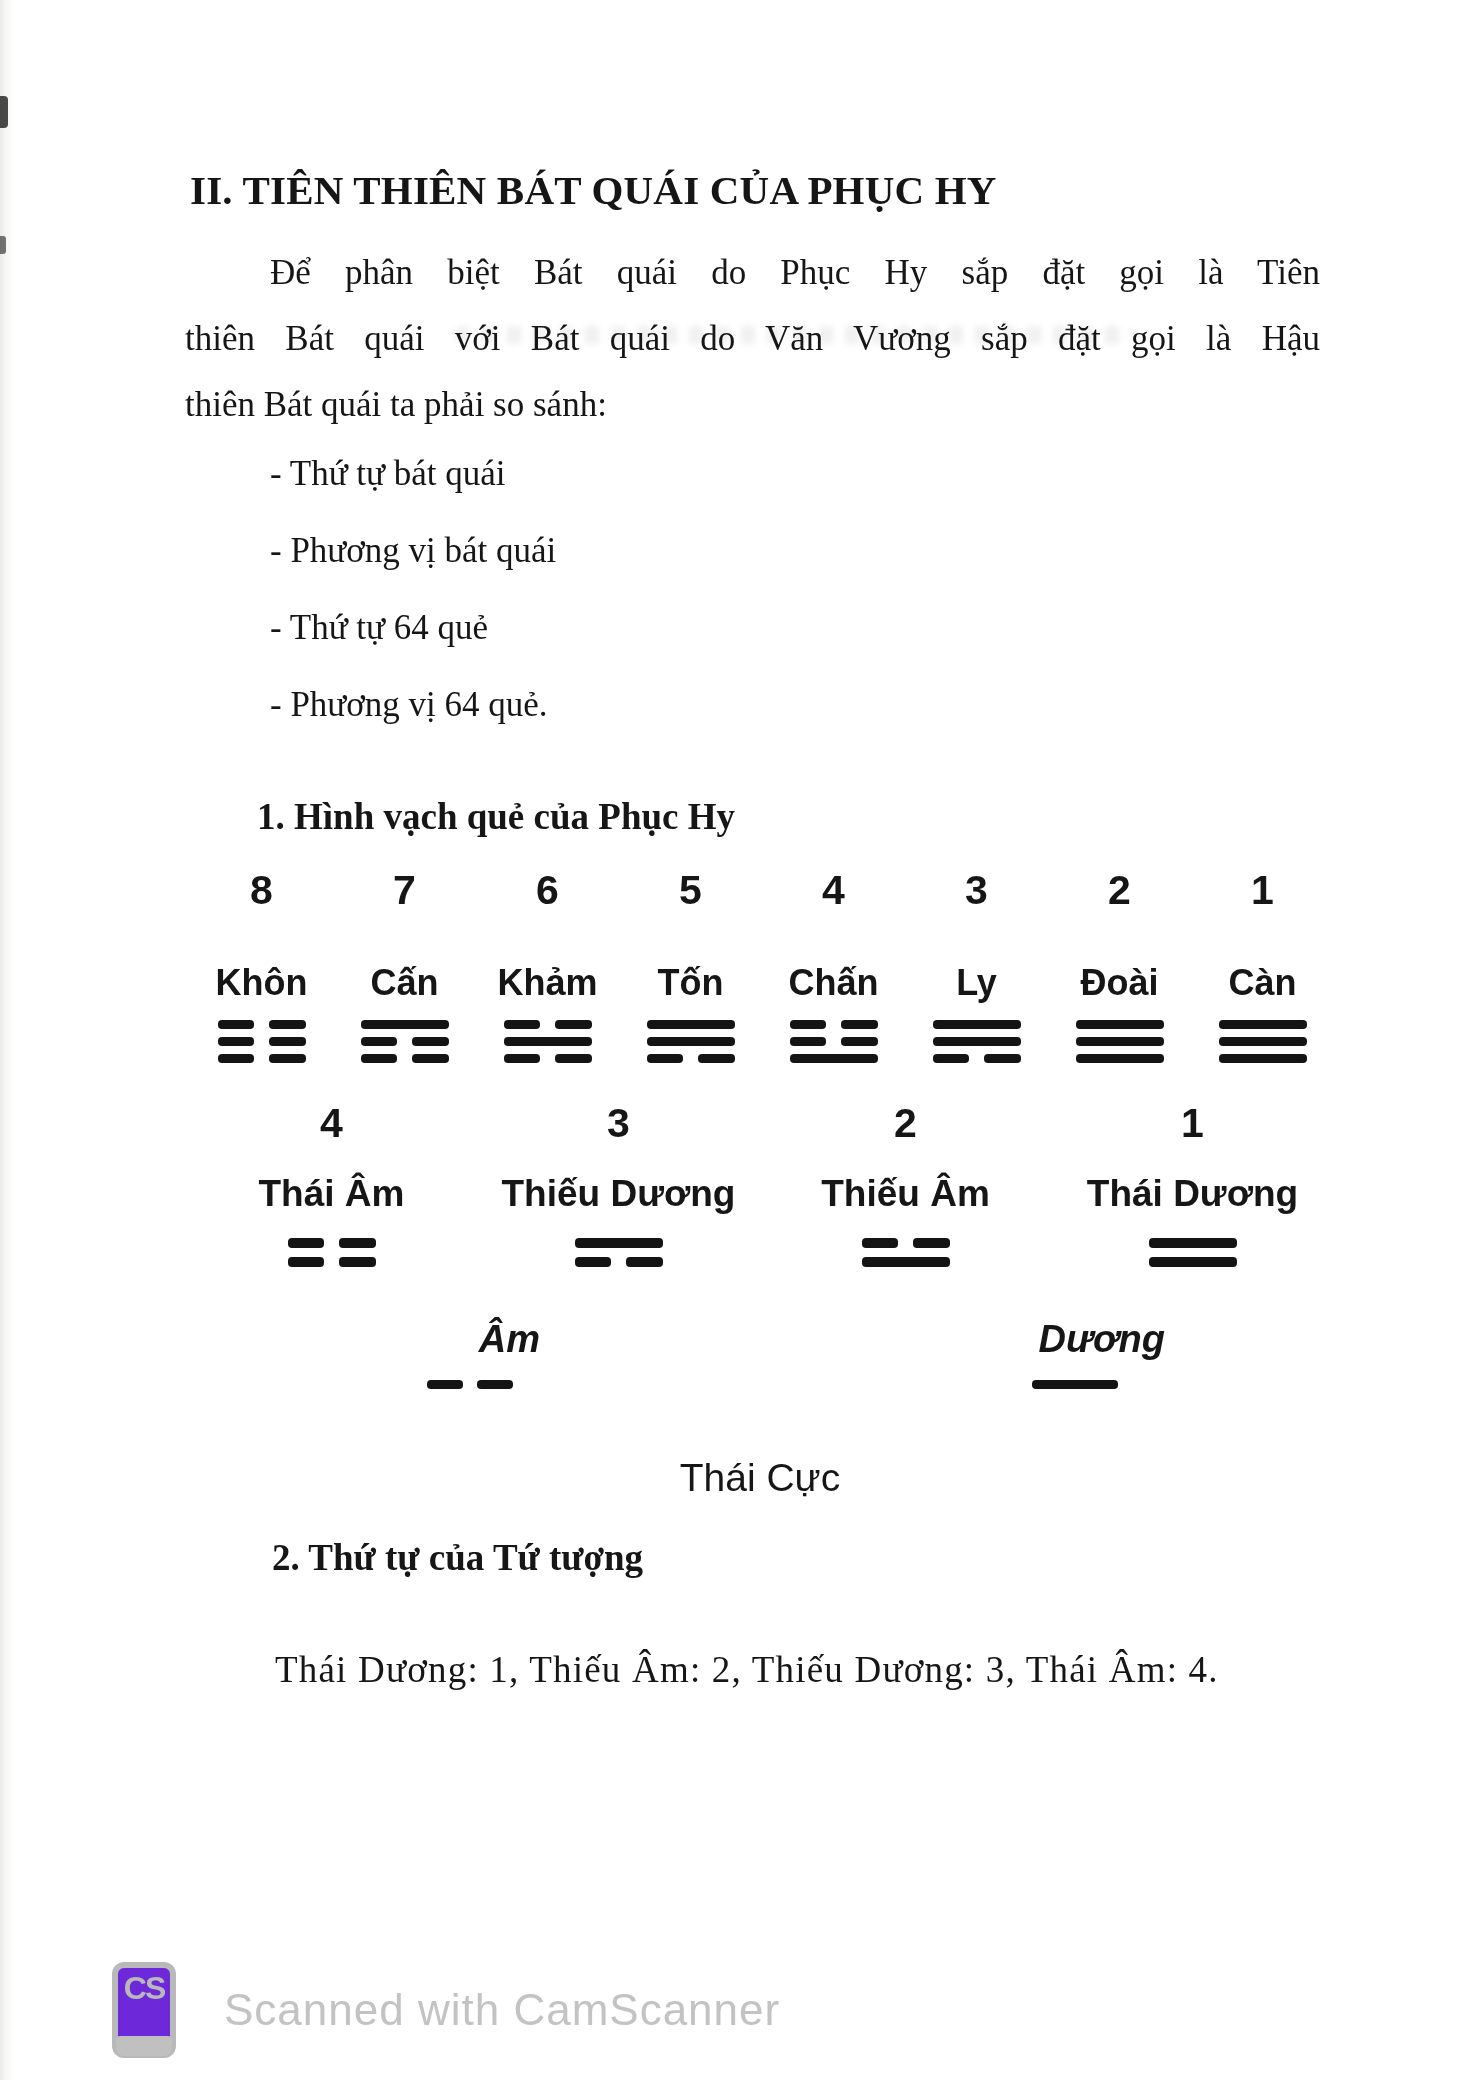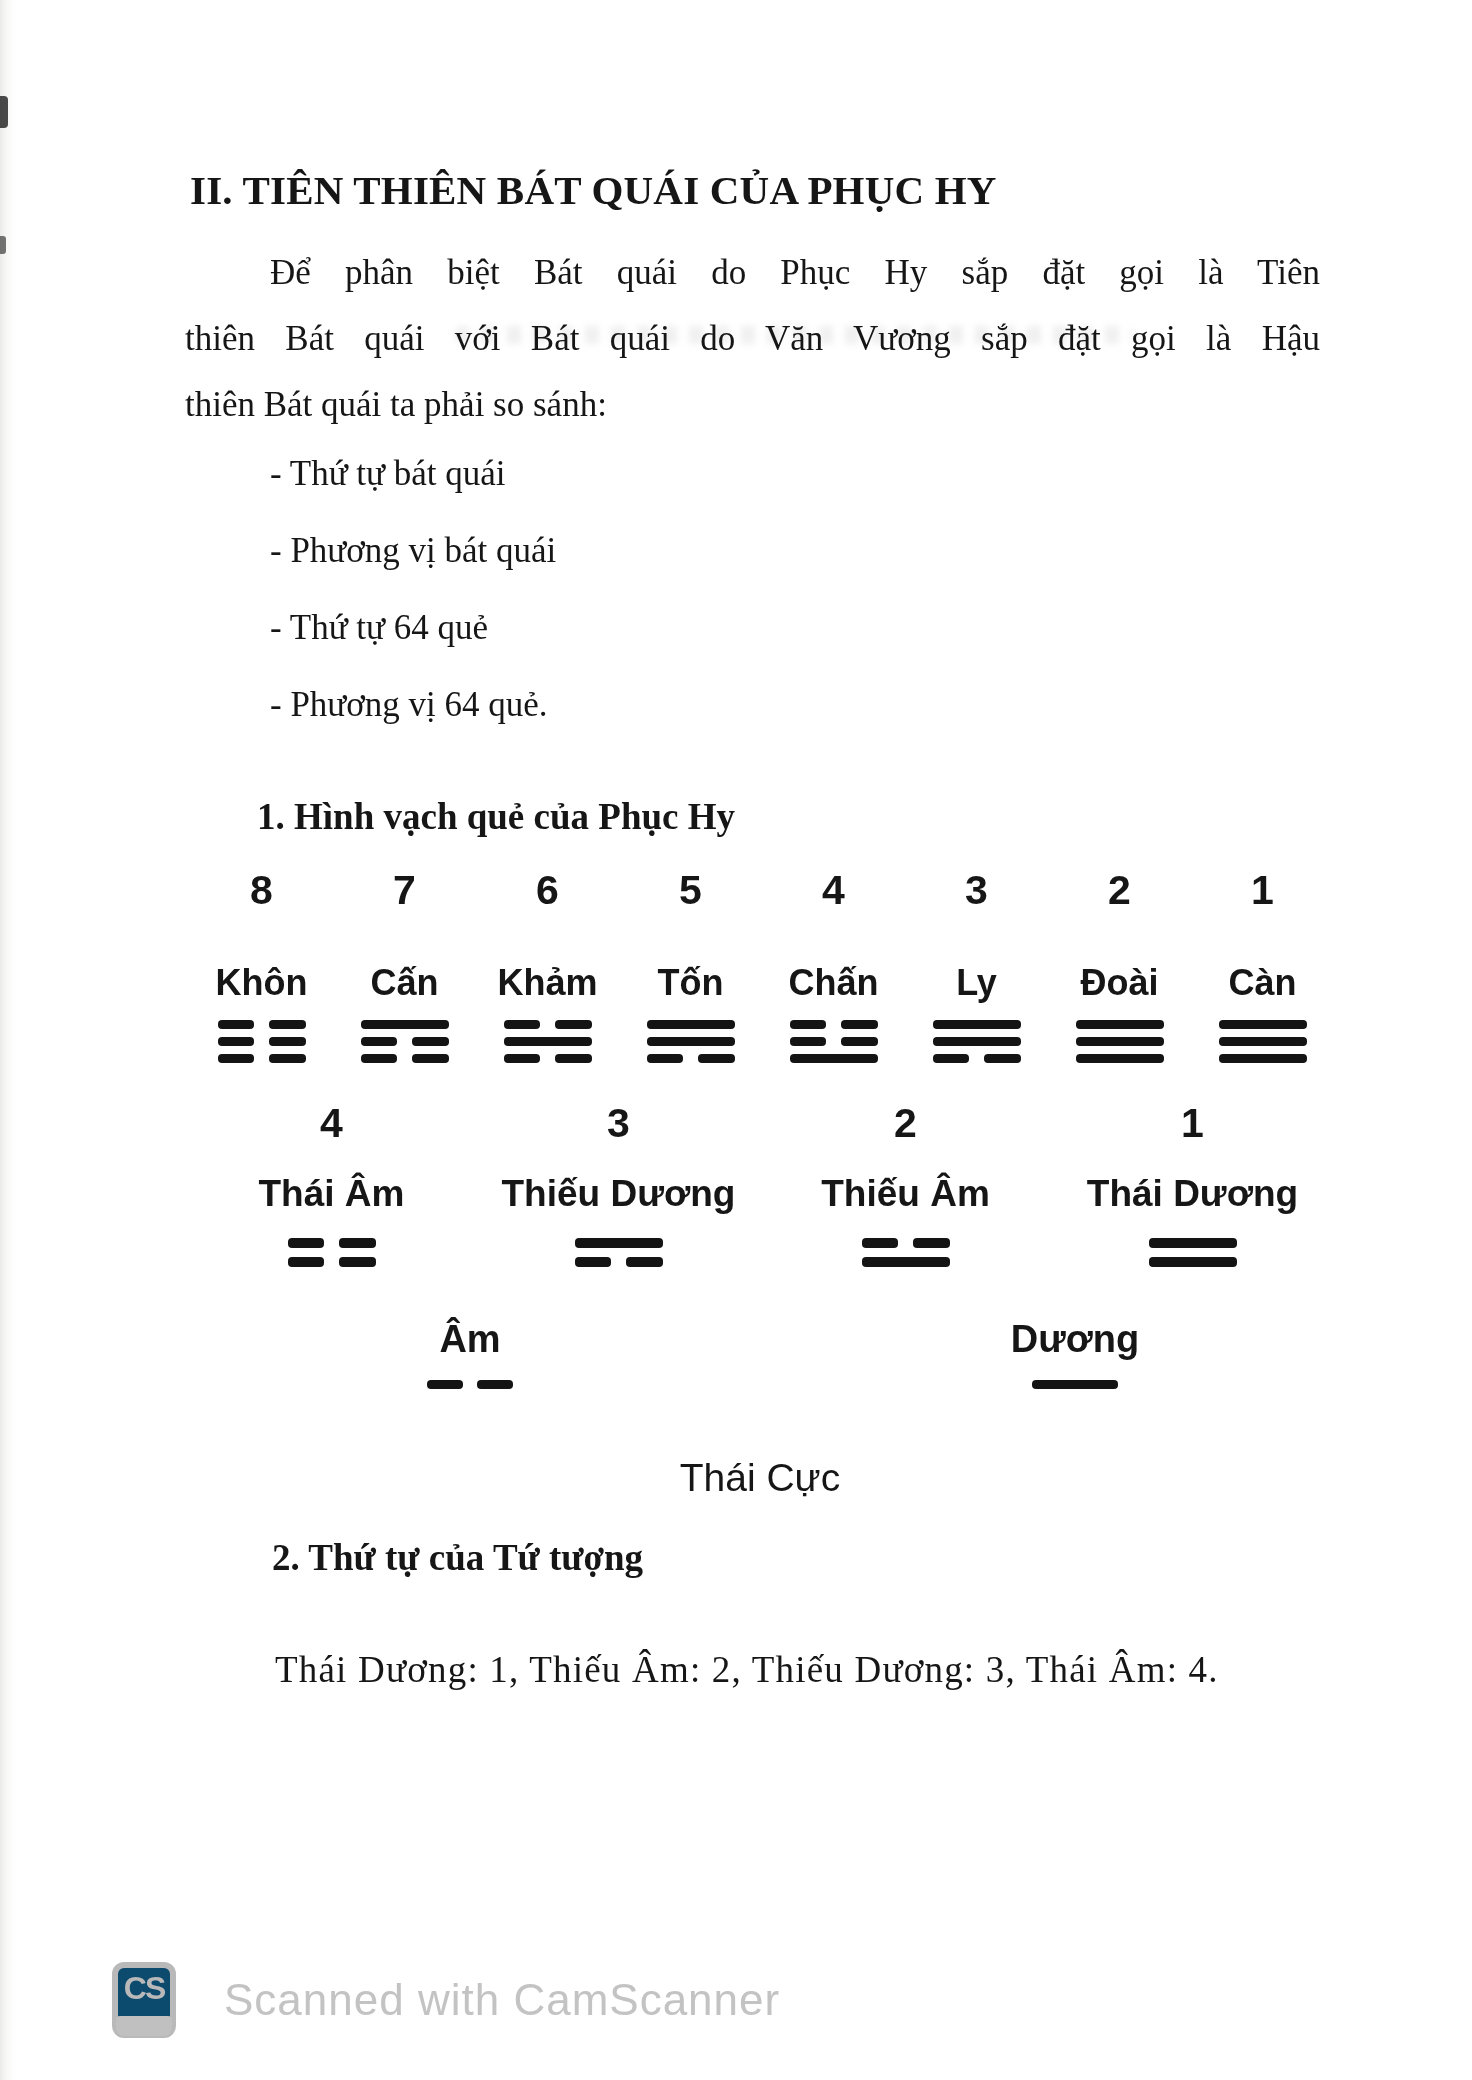--- a/index.html
+++ b/index.html
@@ -55,31 +55,31 @@
 
   
   .ln{width:88px;height:9px;margin:8px auto 0;}
   .ln:first-child{margin-top:0;}
   .ln.solid{background:#141414;border-radius:4px;}
   .ln.broken{display:flex;justify-content:space-between;}
   .ln.broken span{display:block;width:42%;height:100%;background:#141414;border-radius:4px;}
   .tt-lines .ln{height:10px;margin-top:9px;}
   .ad-lines .ln{width:86px;height:9px;}
 
-  .ad-block{position:absolute;text-align:center;}
+  .ad-block{position:absolute;text-align:right;font-style:italic;}
   .ad-block.am{left:400px;top:1316px;width:140px;}
   .ad-block.duong{left:985px;top:1316px;width:180px;}
   .ad-name{font-family:"Liberation Sans",sans-serif;font-weight:bold;font-size:38px;line-height:46px;}
   .ad-lines{margin-top:18px;}
   .thai-cuc{position:absolute;left:560px;top:1456px;width:400px;text-align:center;
     font-family:"Liberation Sans",sans-serif;font-weight:normal;font-size:39px;}
 
   
   .footer{position:absolute;left:112px;top:1962px;display:flex;align-items:center;gap:48px;}
-  .cs-box{position:relative;width:64px;height:76px;border:6px solid #b9b9b9;border-radius:12px;background:#0c4a6e;box-sizing:border-box;}
+  .cs-box{position:relative;width:64px;height:96px;border:6px solid #b9b9b9;border-radius:12px;background:#6d28d9;box-sizing:border-box;}
   .cs-text{position:absolute;top:2px;left:0;right:0;text-align:center;
     font-family:"Liberation Sans",sans-serif;font-weight:bold;font-size:32px;color:#b9b9b9;letter-spacing:-2px;}
   .cs-bar{position:absolute;left:-2px;right:-2px;bottom:-4px;height:20px;background:#c0c0c0;border-radius:4px 4px 8px 8px;}
   .footer-label{font-family:"Liberation Sans",sans-serif;font-size:44px;color:#c3c3c3;letter-spacing:1px;white-space:nowrap;}
 </style>
 </head>
 <body>
 
 <div class="page">
 

